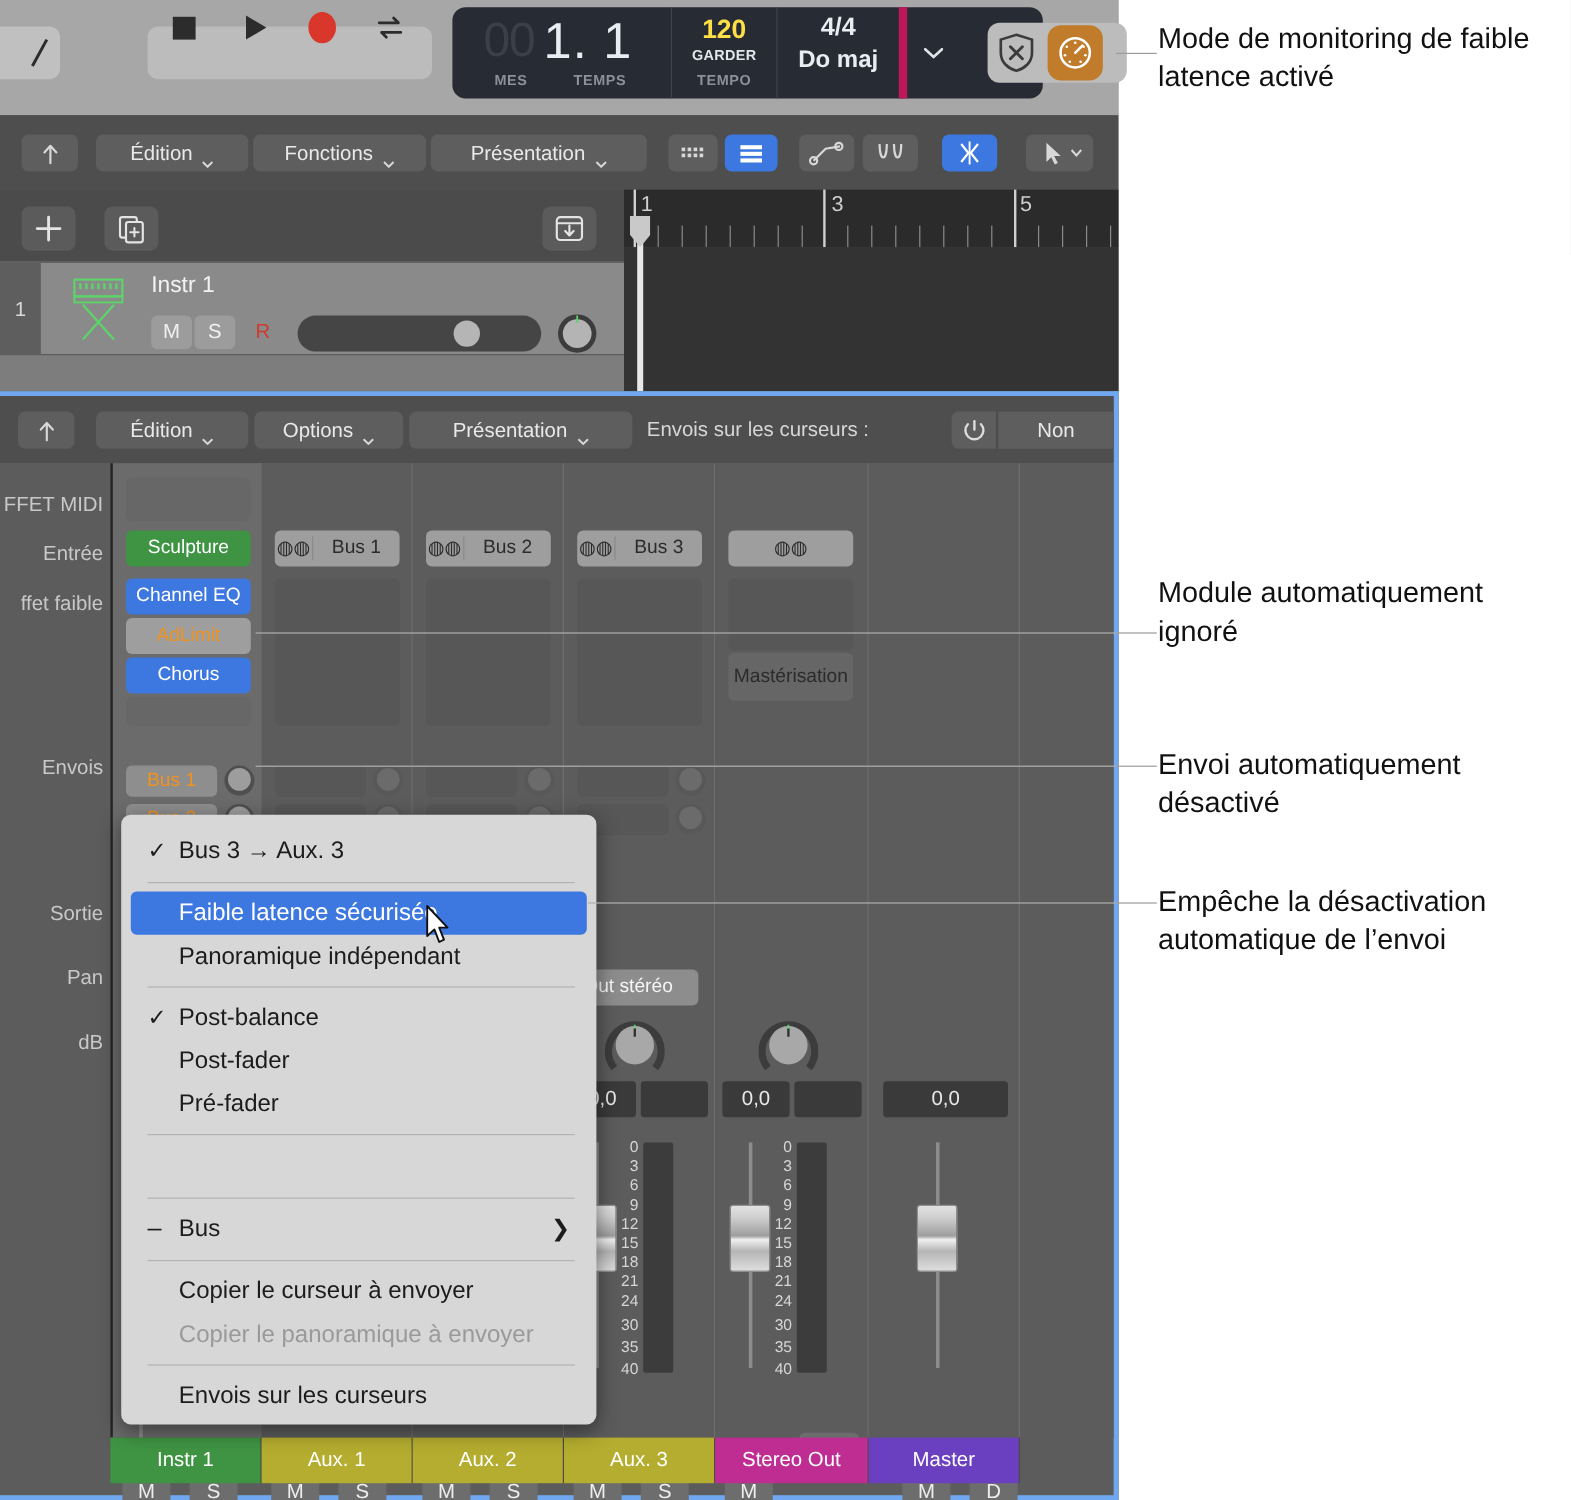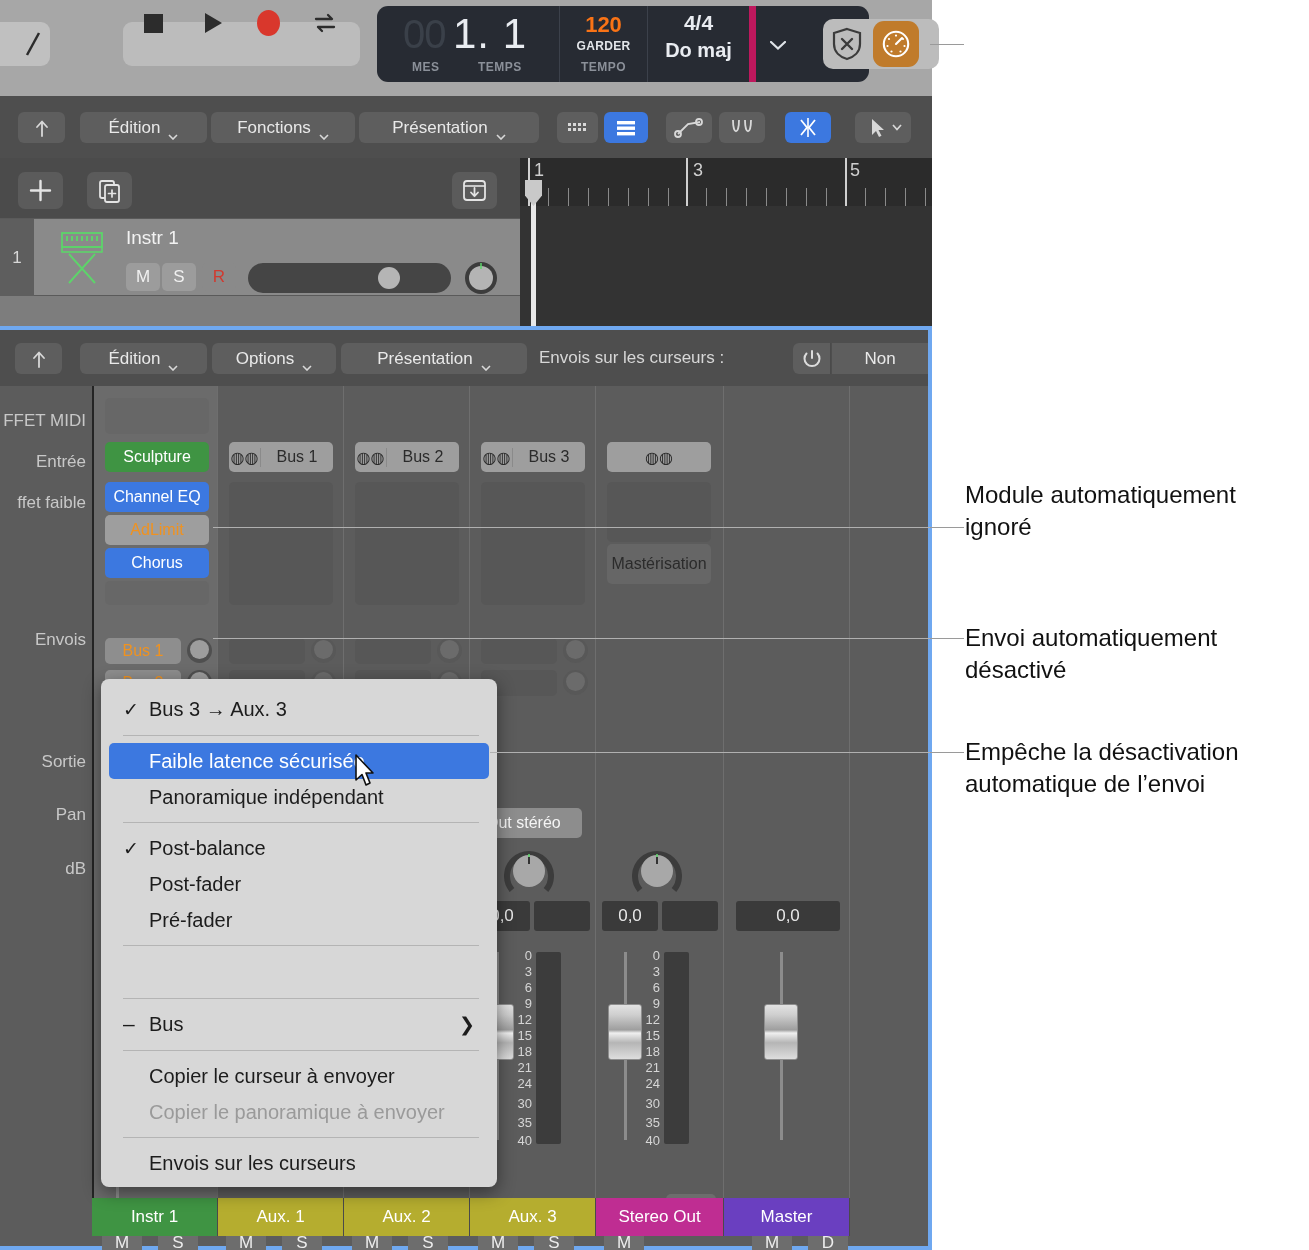--- a/index.html
+++ b/index.html
@@ -35,21 +35,21 @@
      background: #272b33; border-radius: 11px; display: flex; align-items: flex-start; }
   .lcd-sec { position: relative; height: 100%; }
   .lcd-pos { width: 183px; border-right: 1px solid #3c414b; }
   .lcd-tempo { width: 88px; border-right: 1px solid #3c414b; }
   .lcd-sig { width: 108px; border-right: 7px solid #be185d; }
   .lcd-arrow { width: 44px; }
   .bars-dim { position: absolute; left: 26px; top: 6px; font-size: 40px; color: #3a4049; letter-spacing: -1px; font-weight: 300;}
   .bars-main { position: absolute; left: 76px; top: 4px; font-size: 42px; color: #e9ecf1; font-weight: 300; letter-spacing: 1px;}
   .lab-mes { position: absolute; left: 35px; top: 54px; font-size: 12px; color: #8b9099; font-weight: bold; letter-spacing: .5px;}
   .lab-temps { position: absolute; left: 101px; top: 54px; font-size: 12px; color: #8b9099; font-weight: bold; letter-spacing: .5px;}
-  .tempo-v { position: absolute; left: 0; right: 0; top: 6px; text-align: center; font-size: 22px; color: #f97316; font-weight: bold; }
+  .tempo-v { position: absolute; left: 0; right: 0; top: 6px; text-align: center; font-size: 22px; color: #fde047; font-weight: bold; }
   .tempo-k { position: absolute; left: 0; right: 0; top: 33px; text-align: center; font-size: 12px; color: #e3e6ea; font-weight: bold; letter-spacing: .3px;}
   .tempo-l { position: absolute; left: 0; right: 0; top: 54px; text-align: center; font-size: 12px; color: #8b9099; font-weight: bold; letter-spacing: .5px;}
   .sig-v { position: absolute; left: 0; right: 0; top: 5px; text-align: center; font-size: 21px; color: #e9ecf1; font-weight: bold; }
   .sig-k { position: absolute; left: 0; right: 0; top: 33px; text-align: center; font-size: 20px; color: #e9ecf1; font-weight: bold; }
   .chev-lcd { position: absolute; left: 14px; top: 30px; width: 16px; height: 9px; }
 
   .right-grp { position: absolute; left: 823px; top: 19px; width: 116px; height: 50px; background: #bcbcbc; border-radius: 10px;}
   .shield-btn { position: absolute; left: 831px; top: 27px; width: 32px; height: 34px; }
   .lowlat-btn { position: absolute; left: 873px; top: 21px; width: 46px; height: 46px; background: #c07b2b; border-radius: 11px;}
   .gauge { position: absolute; left: 9px; top: 9px; width: 28px; height: 28px; }
@@ -693,20 +693,21 @@
     </div>
   </div>
 
   <div class="cursor">
     <svg width="22" height="34" viewBox="0 0 22 34">
       <path d="M2 1 L2 26 L8 20.5 L12 31 L16 29 L12 19 L19 19 Z" fill="#fff" stroke="#111" stroke-width="1.6" stroke-linejoin="round"></path>
     </svg>
   </div>
 
   <div class="leader" style="left:930px;top:44px;width:34px"></div>
+  <div class="ann" style="left:965px;top:17px;width:330px">Mode de monitoring de faible latence activé</div>
 
   <div class="callout-line" style="left:213px;top:527px;width:719px"></div>
   <div class="leader" style="left:930px;top:527px;width:34px"></div>
   <div class="ann" style="left:965px;top:479px;width:340px">Module automatiquement ignoré</div>
 
   <div class="callout-line" style="left:213px;top:638px;width:719px"></div>
   <div class="leader" style="left:930px;top:638px;width:34px"></div>
   <div class="ann" style="left:965px;top:622px;width:340px">Envoi automatiquement désactivé</div>
 
   <div class="callout-line" style="left:490px;top:752px;width:442px"></div>

